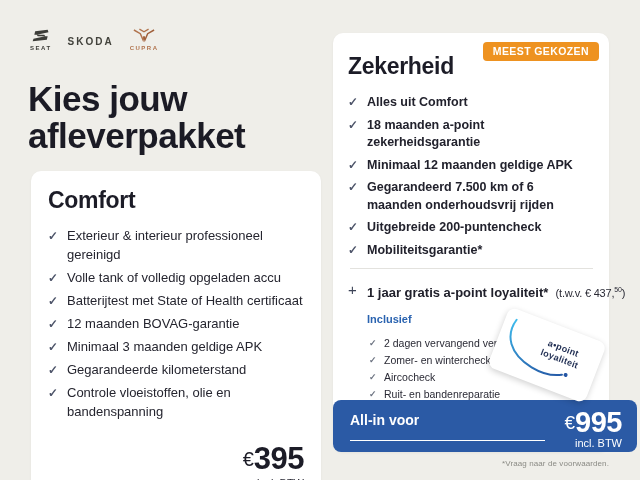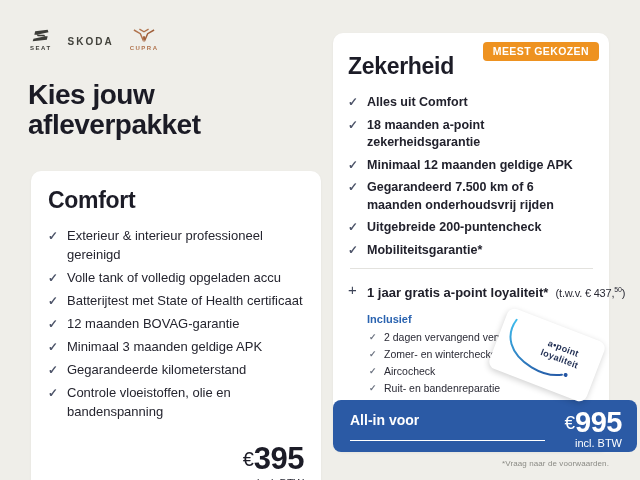--- a/index.html
+++ b/index.html
@@ -17,21 +17,21 @@
   .brands { position:absolute; left:30px; top:28px; display:flex; align-items:center; gap:16px; }
   .brand { display:flex; flex-direction:column; align-items:center; }
   .brand-seat .s-glyph { width:20px; height:15px; display:block; }
   .brand-label { font-size:6px; font-weight:bold; letter-spacing:1.5px; color:#3c3c38; margin-top:2px; }
   .brand-skoda { font-size:10px; font-weight:bold; letter-spacing:2px; color:#42423c; padding-top:4px; }
   .brand-cupra .c-glyph { width:22px; height:15px; display:block; }
   .brand-cupra .brand-label { color:#b0734d; }
 
   .page-title {
     position:absolute; left:28px; top:80px;
-    font-size:28px; font-weight:bold; color:#1b1b25;
+    font-size:35px; font-weight:bold; color:#1b1b25;
     line-height:1.07; letter-spacing:-0.5px;
   }
 
   
   .card {
     position:absolute; background:#ffffff; border-radius:10px;
     box-shadow:0 1px 3px rgba(0,0,0,0.05);
   }
   .card-comfort { left:31px; top:171px; width:290px; height:330px; padding:16px 16px 14px 17px; }
   .card-zekerheid { left:333px; top:33px; width:276px; height:419px; padding:20px 15px 0 15px; }
@@ -66,21 +66,21 @@
   }
 
   .divider { border:none; border-top:1px solid #e3e2de; margin:9px 0 12px 2px; width:243px; }
 
   .loyalty-row { display:flex; align-items:flex-start; }
   .plus-icon { flex:0 0 auto; width:14px; margin-right:5px; font-size:15px; line-height:17px; color:#3c4357; }
   .loyalty-label { font-size:13px; font-weight:bold; color:#20202b; line-height:17px; white-space:nowrap; }
   .loyalty-value { font-size:11px; font-weight:normal; color:#2a2a35; letter-spacing:-0.2px; }
   .loyalty-value sup { font-size:7px; }
 
-  .inclusief { margin:11px 0 6px 19px; font-size:11px; font-weight:bold; color:#2a63b0; }
+  .inclusief { margin:11px 0 12px 19px; font-size:11px; font-weight:bold; color:#2a63b0; }
 
   .sub-list { margin-left:21px; }
   .sub-row { display:flex; align-items:flex-start; margin-bottom:4px; }
   .sub-row .chk { width:11px; font-size:9px; line-height:13px; color:#6b7280; margin-right:4px; }
   .sub-row .txt { font-size:10.5px; line-height:1.25; color:#2a2a35; font-weight:normal; }
 
   
   .loyalty-card {
     position:absolute; left:162px; top:290px; width:104px; height:64px;
     background:#ffffff; border-radius:8px;

